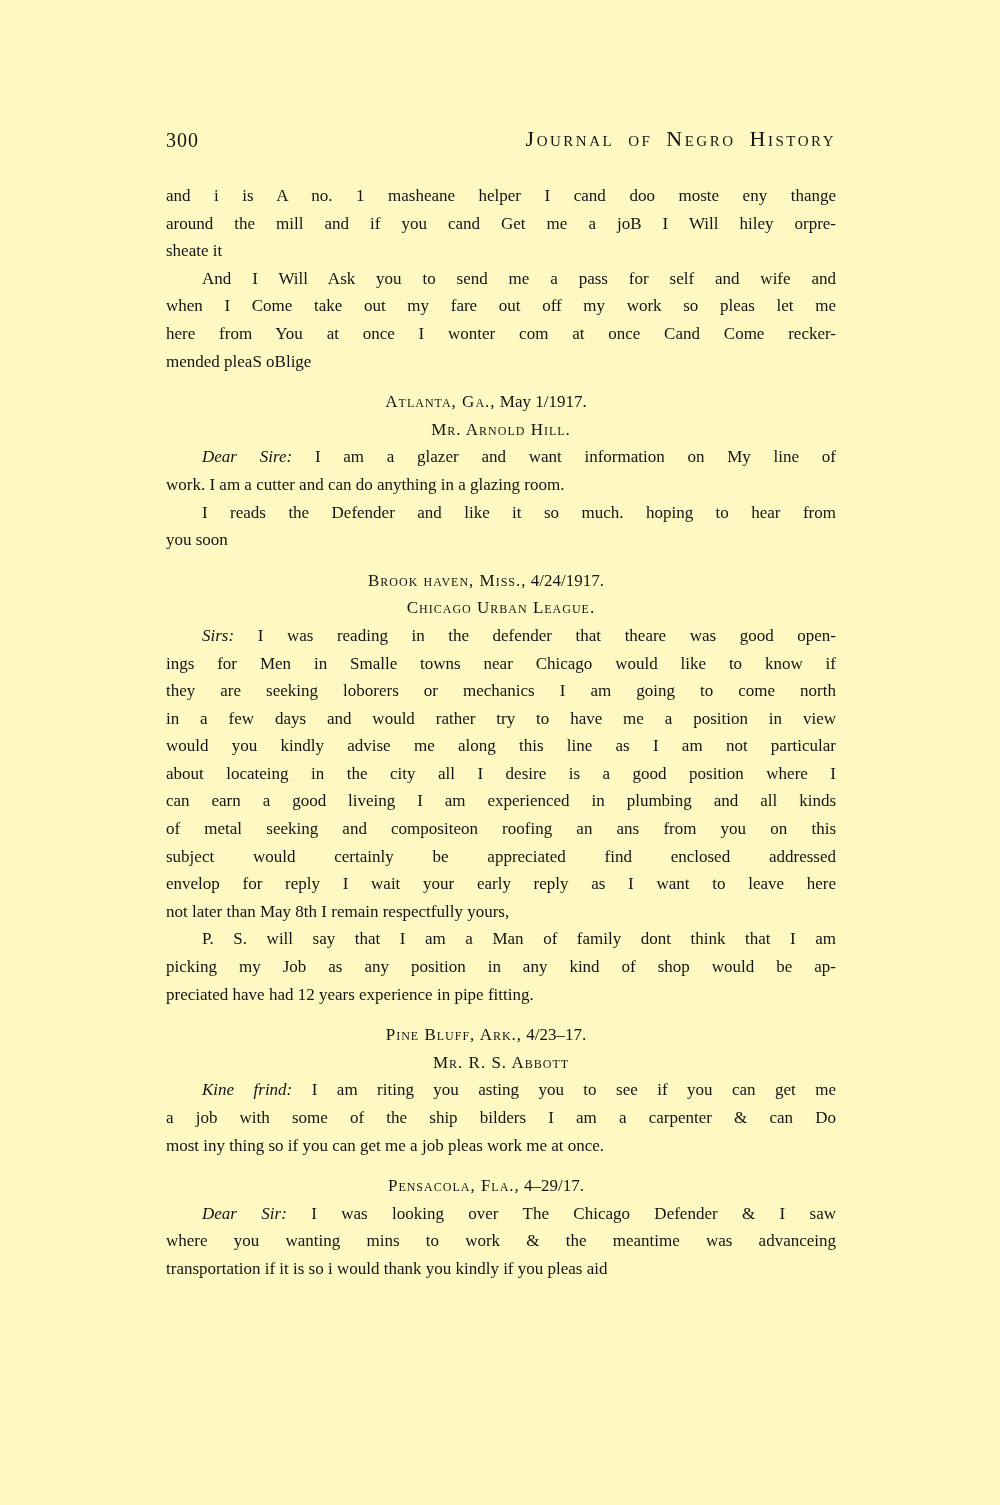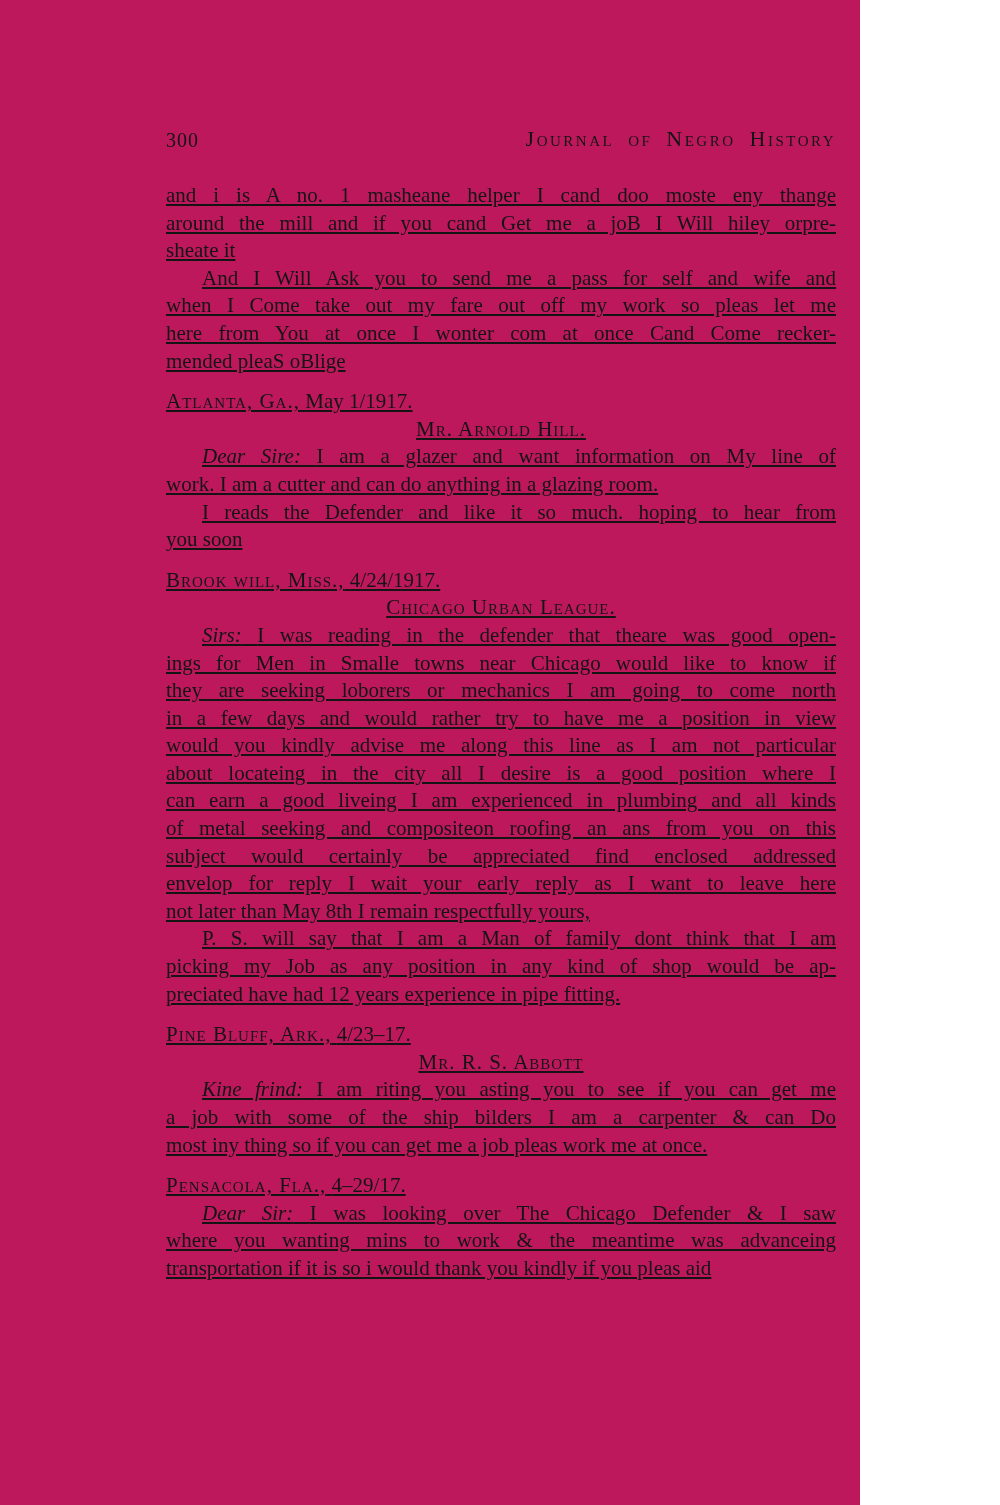--- a/index.html
+++ b/index.html
@@ -3,23 +3,23 @@
 <meta charset="utf-8">
 <title>Journal of Negro History — p. 300</title>
 <style>
   html, body {
     margin: 0;
     padding: 0;
     background: #ffffff;
   }
   .scan-page {
     position: relative;
-    width: 860px;
+    width: 1000px;
     height: 1505px;
-    background: #be185d;
+    background: #fef9c3;
     color: #141414;
     font-family: "Liberation Serif", "DejaVu Serif", serif;
     overflow: hidden;
   }
   .page-header {
     position: absolute;
     top: 126px;
     left: 166px;
     width: 670px;
     height: 30px;
@@ -37,37 +37,36 @@
     font-size: 22px;
     letter-spacing: 2.5px;
     word-spacing: 6px;
     white-space: nowrap;
   }
   .page-body {
     position: absolute;
     top: 182px;
     left: 166px;
     width: 670px;
-    font-size: 21px;
+    font-size: 17px;
     line-height: 27.6px;
-    text-decoration: underline;
   }
   .line {
     text-align: justify;
     text-align-last: justify;
   }
   .line.last {
     text-align-last: left;
   }
   .line.first-indent {
     text-indent: 36px;
   }
   .dateline {
     margin-top: 13px;
-    text-align: left;
+    text-align: center;
     padding-right: 30px;
   }
   .dateline .place {
     font-variant: small-caps;
     letter-spacing: 1px;
   }
   .salutation {
     text-align: center;
     font-variant: small-caps;
     letter-spacing: 1px;
@@ -94,21 +93,21 @@
       <div class="line first-indent">And I Will Ask you to send me a pass for self and wife and</div>
       <div class="line">when I Come take out my fare out off my work so pleas let me</div>
       <div class="line">here from You at once I wonter com at once Cand Come recker-</div>
       <div class="line last">mended pleaS oBlige</div>
       <div class="dateline"><span class="place">Atlanta, Ga.,</span> <span class="date">May 1/1917.</span></div>
       <div class="salutation">Mr. Arnold Hill.</div>
       <div class="line first-indent"><span class="lead">Dear Sire:</span> <span>I am a glazer and want information on My line of</span></div>
       <div class="line last">work.  I am a cutter and can do anything in a glazing room.</div>
       <div class="line first-indent">I reads the Defender and like it so much.  hoping to hear from</div>
       <div class="line last">you soon</div>
-      <div class="dateline"><span class="place">Brook will, Miss.,</span> <span class="date">4/24/1917.</span></div>
+      <div class="dateline"><span class="place">Brook haven, Miss.,</span> <span class="date">4/24/1917.</span></div>
       <div class="salutation">Chicago Urban League.</div>
       <div class="line first-indent"><span class="lead">Sirs:</span> <span>I was reading in the defender that theare was good open-</span></div>
       <div class="line">ings for Men in Smalle towns near Chicago would like to know if</div>
       <div class="line">they are seeking loborers or mechanics I am going to come north</div>
       <div class="line">in a few days and would rather try to have me a position in view</div>
       <div class="line">would you kindly advise me along this line as I am not particular</div>
       <div class="line">about locateing in the city all I desire is a good position where I</div>
       <div class="line">can earn a good liveing I am experienced in plumbing and all kinds</div>
       <div class="line">of metal seeking and compositeon roofing an ans from you on this</div>
       <div class="line">subject would certainly be appreciated find enclosed addressed</div>

